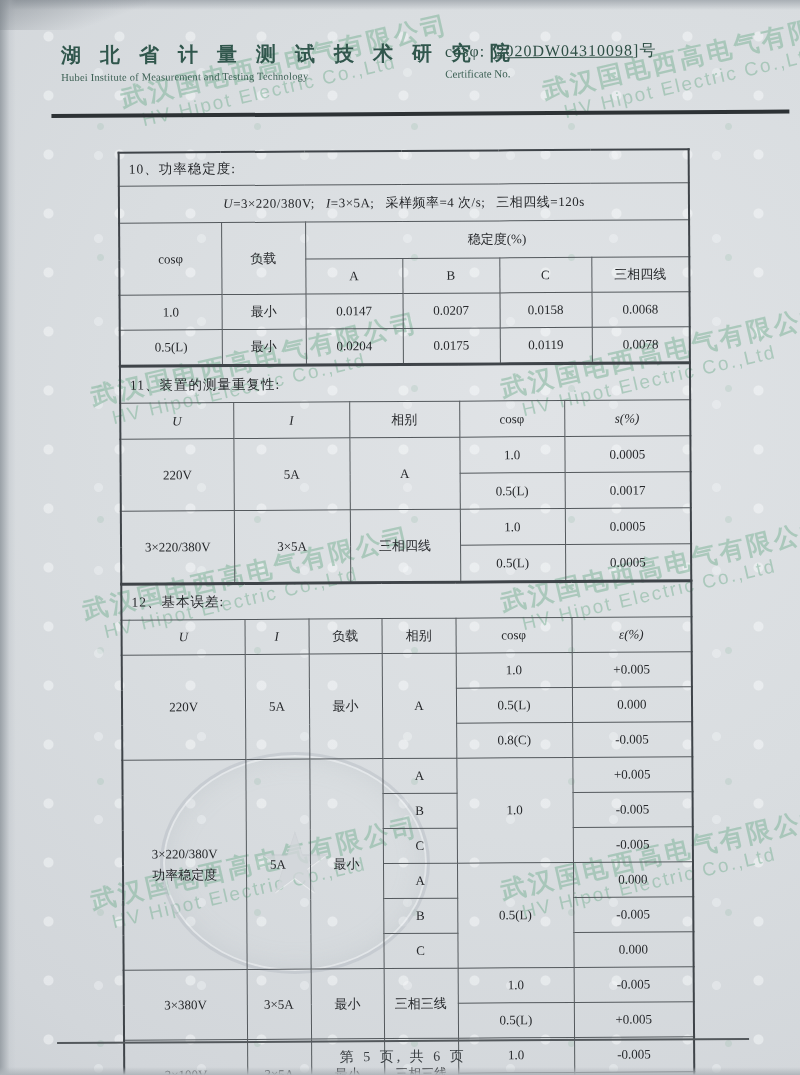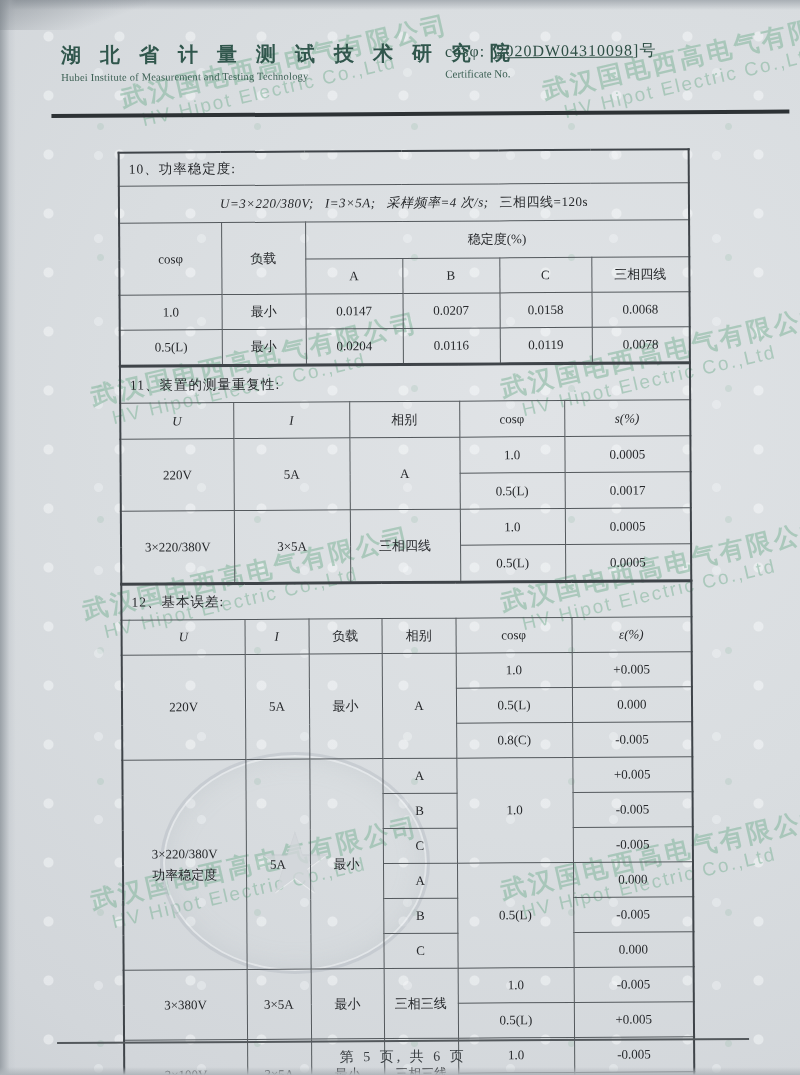--- a/index.html
+++ b/index.html
@@ -65,21 +65,21 @@
   .tables{position:absolute;left:120px;top:150px;width:570px;}
   table{border-collapse:collapse;width:100%;table-layout:fixed;
         font-size:13px;color:#27292c;}
   .tbl + .tbl{margin-top:-1px;}
   td{border:1px solid #54595d;text-align:center;vertical-align:middle;
      padding:2px 3px;height:30px;overflow:hidden;}
   table{border:2px solid #3f4449;}
   td.sec-title{text-align:left;padding-left:9px;font-size:13.5px;letter-spacing:1px;height:28px;}
   td.cond{height:32px;letter-spacing:0.5px;}
   .it{font-style:italic;}
-  .seg{margin-right:11px;font-style:italic;}
+  .seg{margin-right:11px;}
   .u2line{line-height:1.55;}
   .s12 td{height:30px;}
   .s11 td{height:31px;}
 
   .footer-line{position:absolute;left:54px;top:1040px;width:692px;height:2px;background:#53585c;}
   .footer-text{position:absolute;left:0;right:0;top:1048px;text-align:center;
     font-size:14px;color:#393e42;letter-spacing:3px;}
 </style>
 </head>
 <body>
@@ -177,21 +177,21 @@
           <td>最小</td>
           <td>0.0147</td>
           <td>0.0207</td>
           <td>0.0158</td>
           <td>0.0068</td>
         </tr>
         <tr>
           <td>0.5(L)</td>
           <td>最小</td>
           <td>0.0204</td>
-          <td>0.0116</td>
+          <td>0.0175</td>
           <td>0.0119</td>
           <td>0.0078</td>
         </tr>
       </tbody>
         </table>
 
       <table class="tbl s11">
         <colgroup>
             <col style="width:113px">
             <col style="width:116px">

